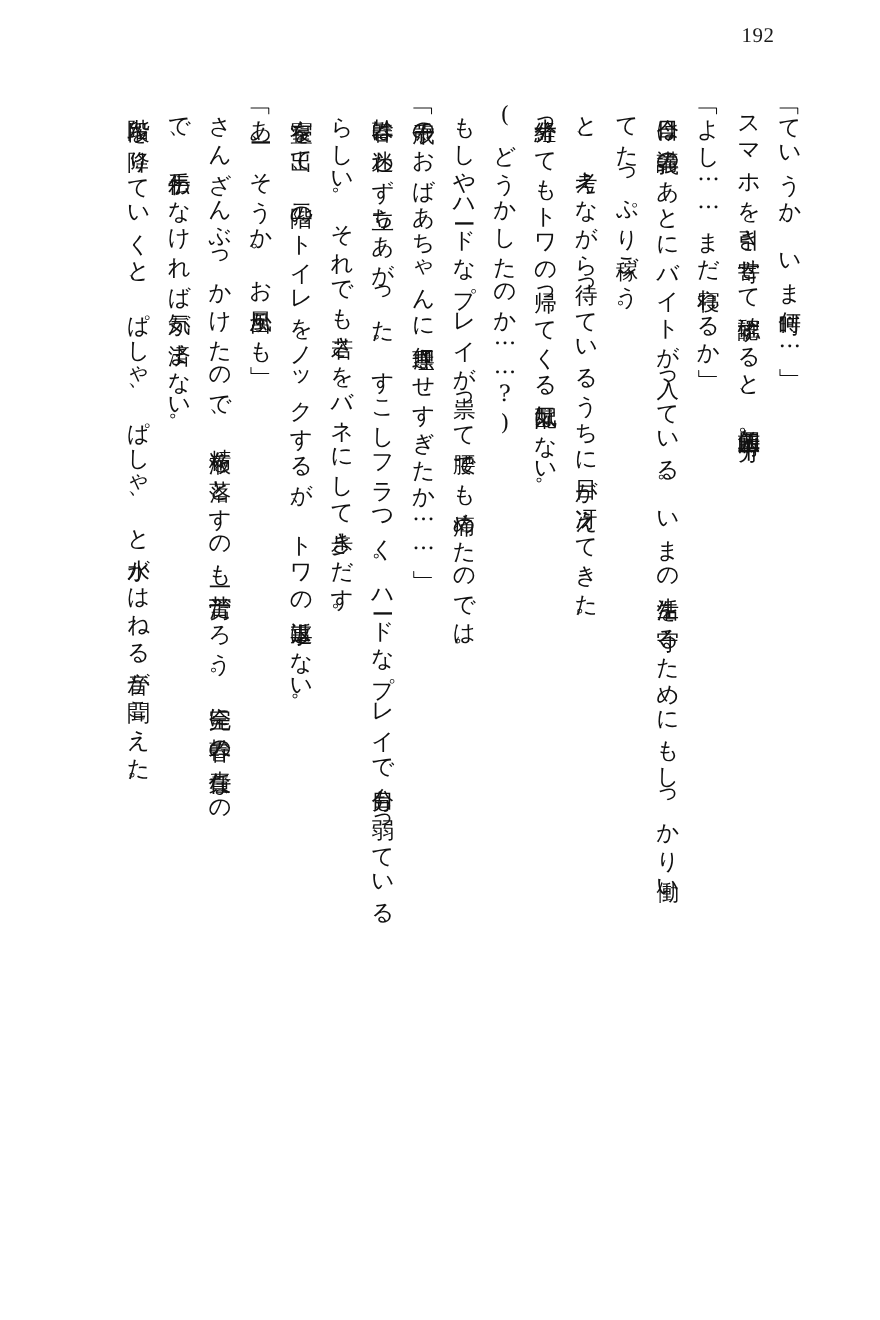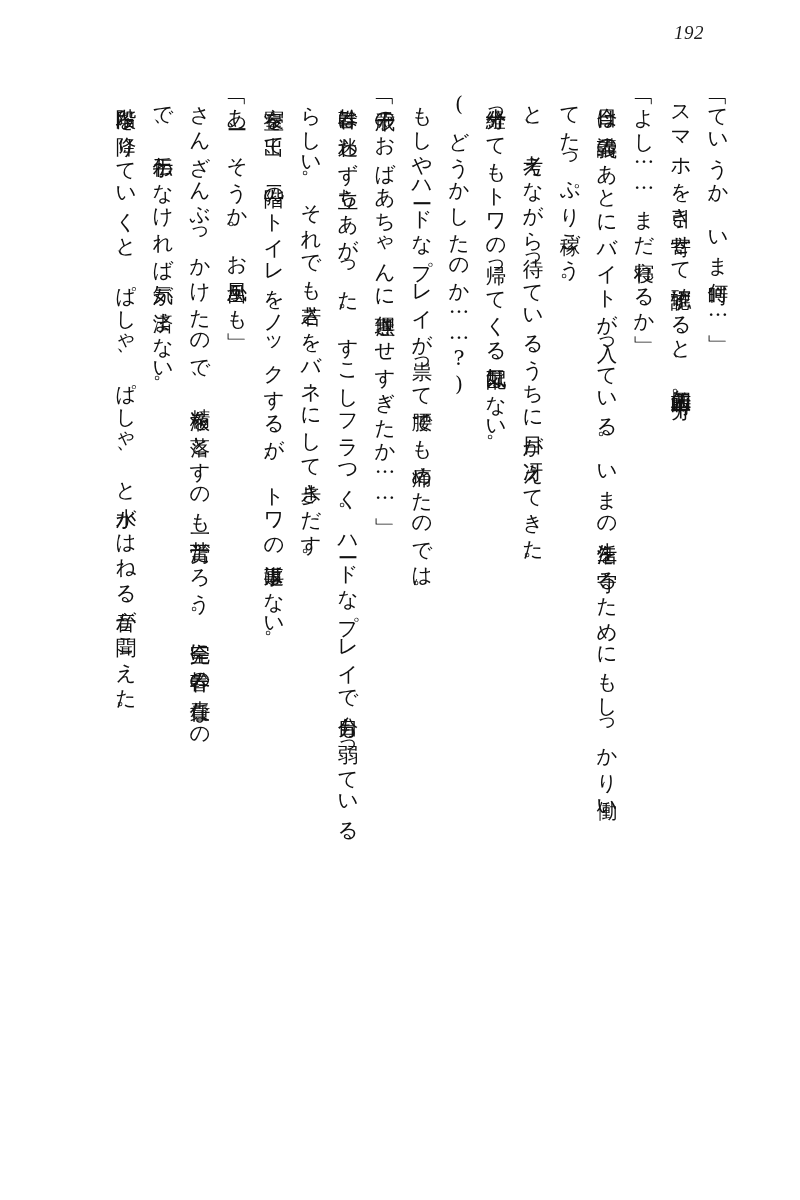--- a/index.html
+++ b/index.html
@@ -19,21 +19,20 @@
     width: 800px;
     height: 1200px;
     background: #ffffff;
     box-sizing: border-box;
   }
   .page-number {
     position: absolute;
     top: 22px;
     right: 96px;
     font-family: "Liberation Serif", "DejaVu Serif", serif;
-    font-style: italic;
     font-size: 19px;
     color: #1a1a1a;
     letter-spacing: 0.5px;
   }
   .text-body {
     position: absolute;
     top: 92px;
     left: 60px;
     right: 72px;
     bottom: 70px;

